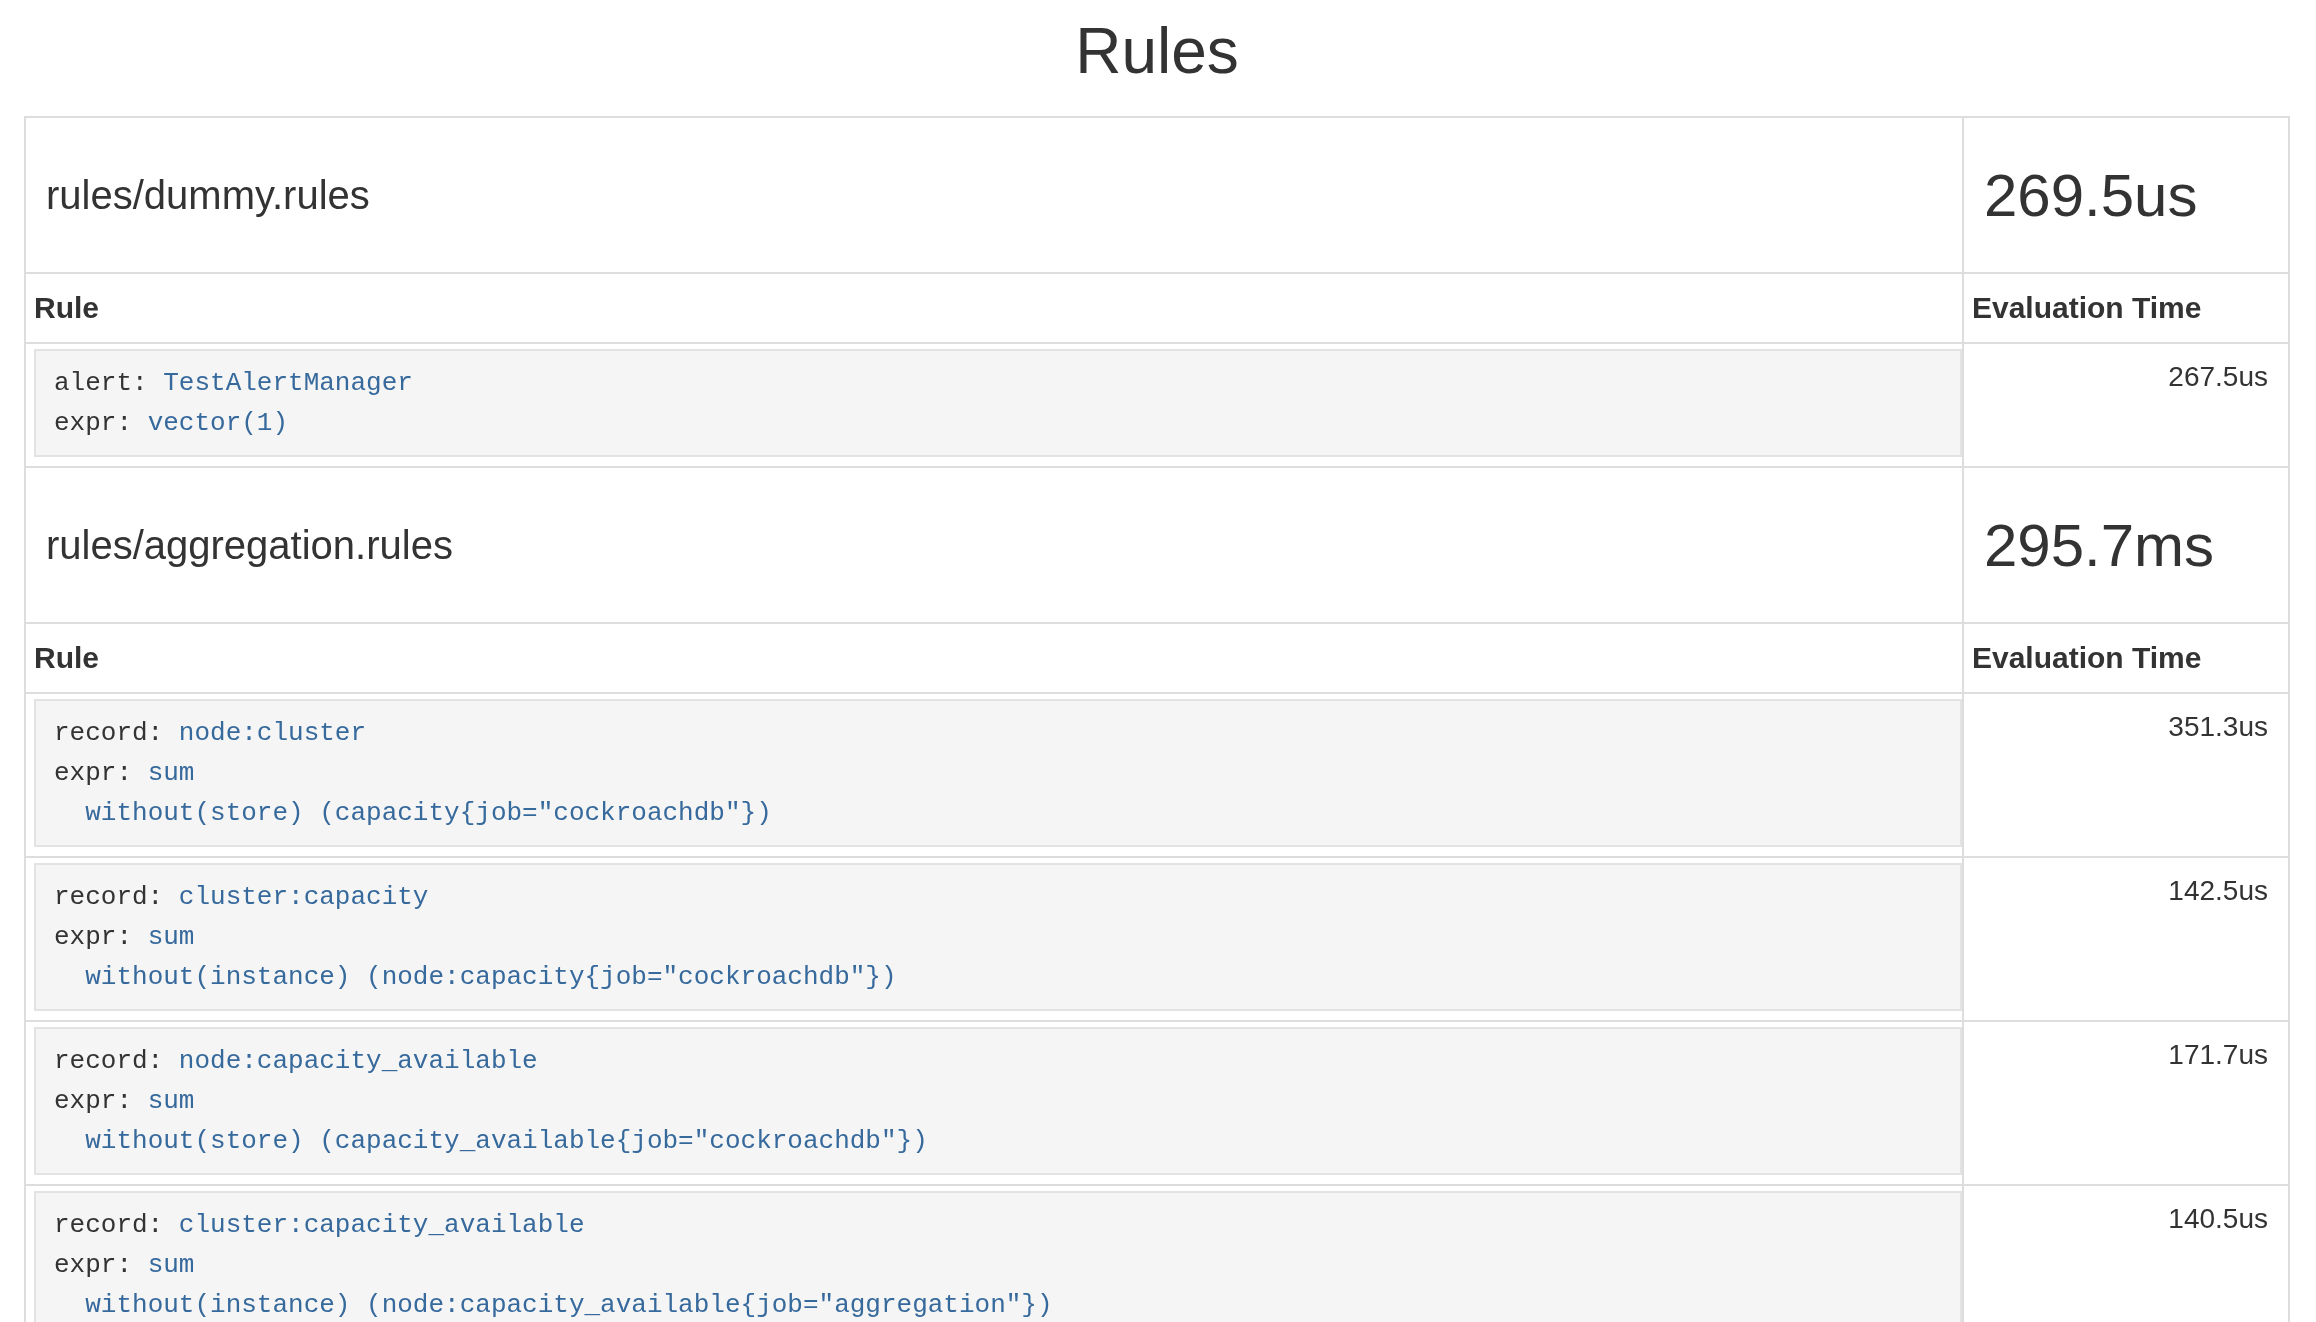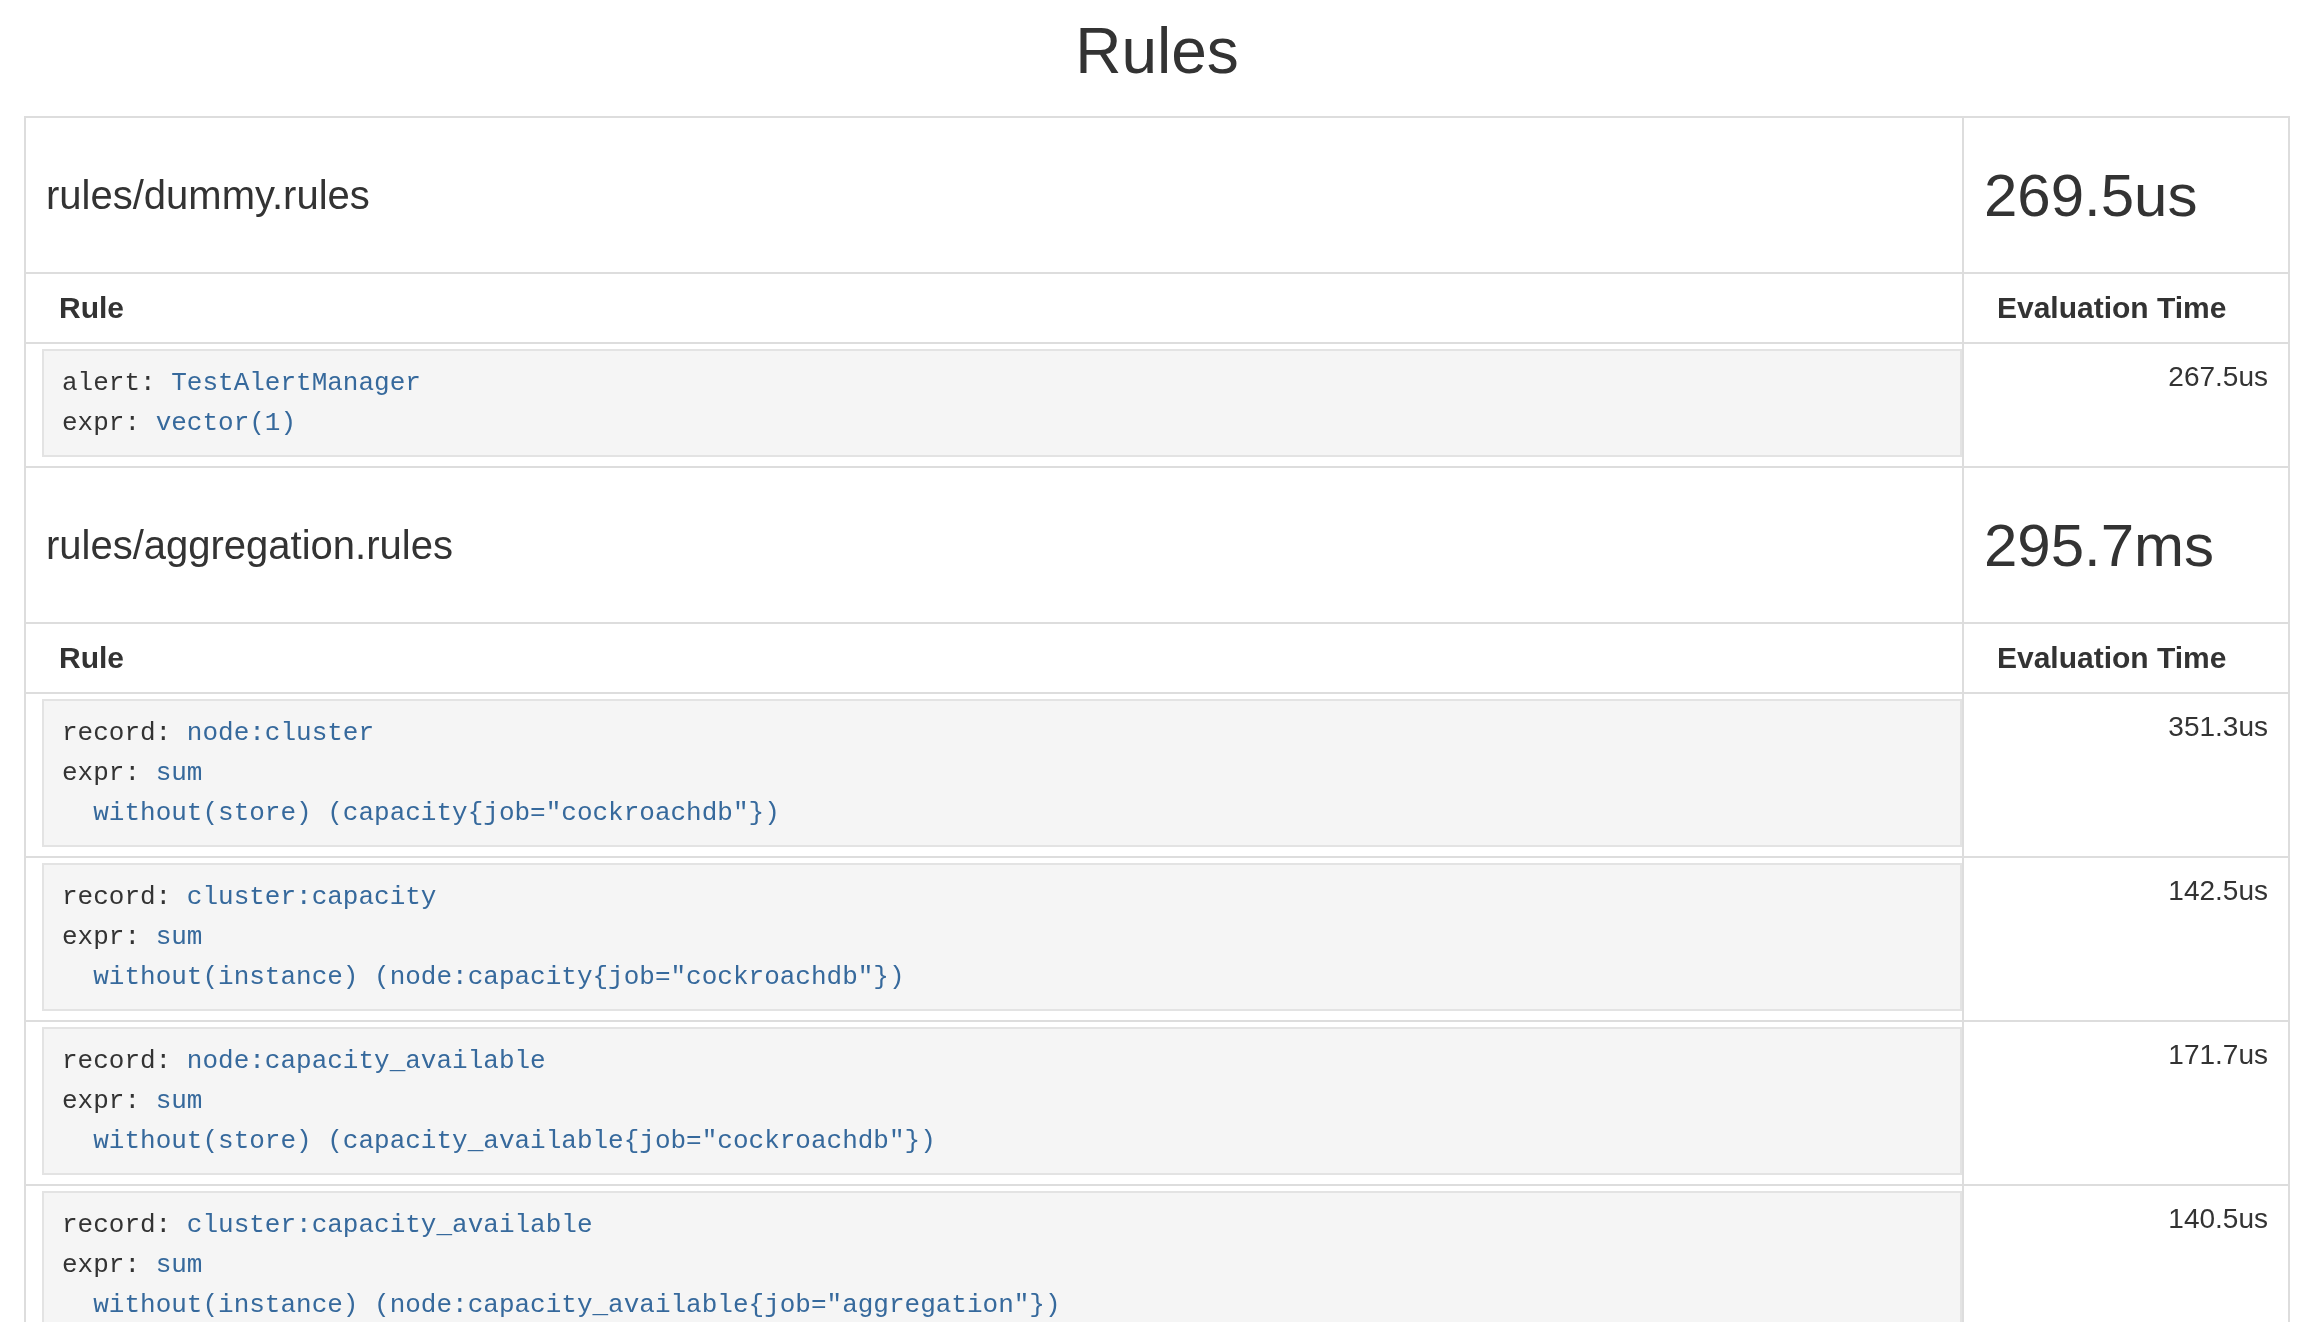--- a/index.html
+++ b/index.html
@@ -60,25 +60,25 @@
     font-size: 60px;
     font-weight: 500;
     color: var(--text);
     white-space: nowrap;
   }
   th.rule-th, th.eval-th {
     text-align: left;
     font-size: 30px;
     font-weight: bold;
     color: var(--text);
-    padding: 16px 33px;
+    padding: 16px 8px;
     line-height: 36px;
   }
   td.rule-cell {
-    padding: 5px 0 9px 16px;
+    padding: 5px 0 9px 8px;
     vertical-align: top;
     margin-top: 24px;
   }
   pre.rule-pre {
     margin: 0;
     background: var(--pre-bg);
     border: 2px solid var(--pre-border);
     padding: 12px 18px;
     font-family: "Liberation Mono", monospace;
     font-size: 26px;

